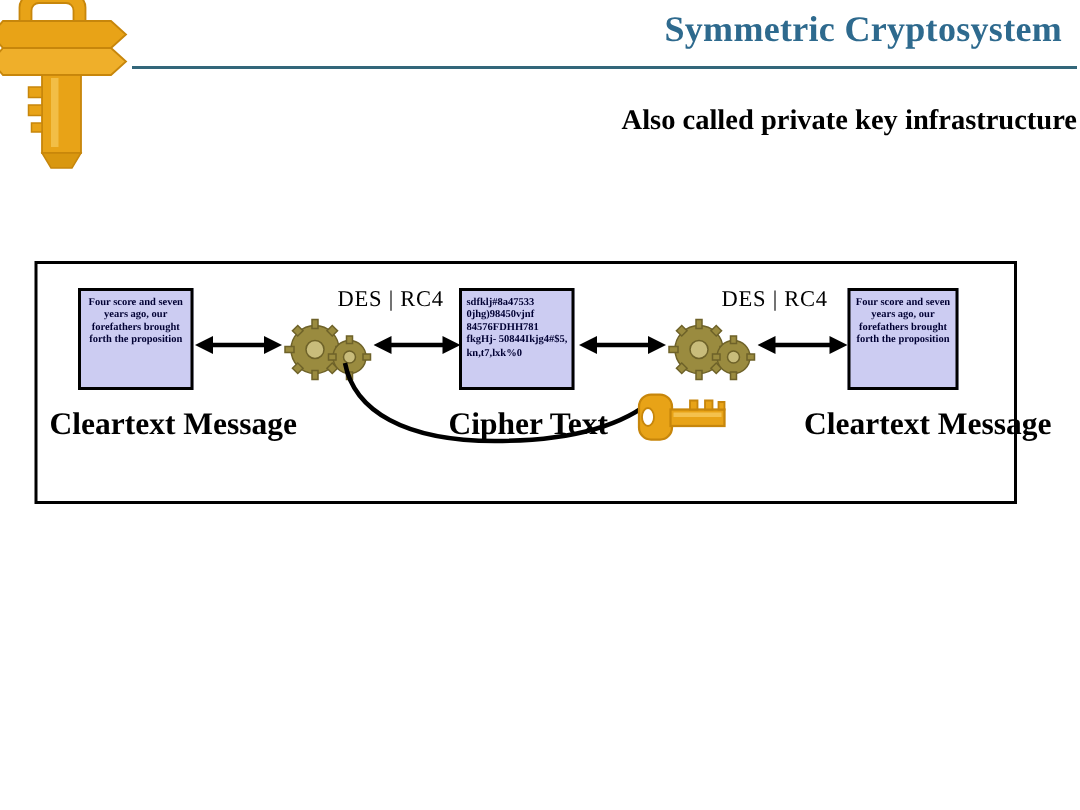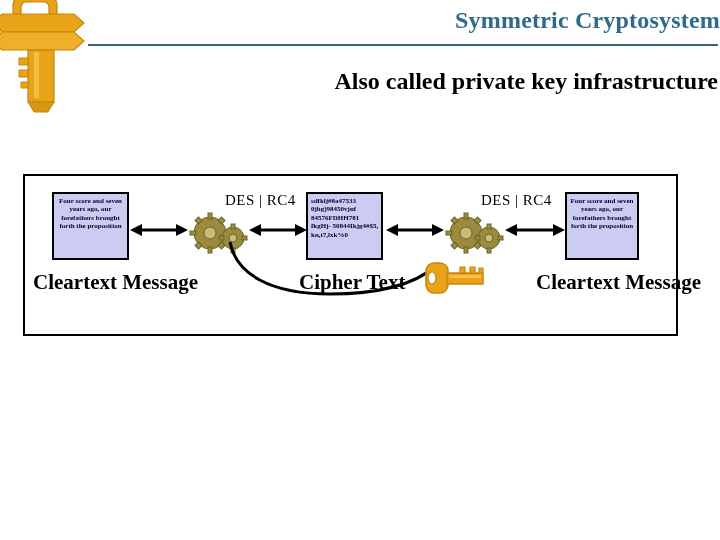--- a/index.html
+++ b/index.html
@@ -11,21 +11,21 @@
     width: 720px;
     height: 540px;
     position: relative;
     overflow: hidden;
     font-family: "Liberation Serif", serif;
   }
 
   
   #slide-title {
     position: absolute;
-    left: 308px;
+    left: 296px;
     top: 6px;
     width: 412px;
     text-align: right;
     font-family: "Liberation Serif", serif;
     font-weight: bold;
     font-size: 24px;
     line-height: 28px;
     color: #2E6A8E;
     letter-spacing: 0.2px;
     white-space: nowrap;
@@ -39,21 +39,21 @@
     border-top: 2px solid #33677A;
   }
   #slide-subtitle {
     position: absolute;
     left: 240px;
     top: 67px;
     width: 478px;
     text-align: right;
     font-family: "Liberation Serif", serif;
     font-weight: bold;
-    font-size: 24px;
+    font-size: 19px;
     line-height: 28px;
     color: #000000;
     white-space: nowrap;
   }
 
   
   #corner-key {
     position: absolute;
     left: -2px;
     top: -10px;

